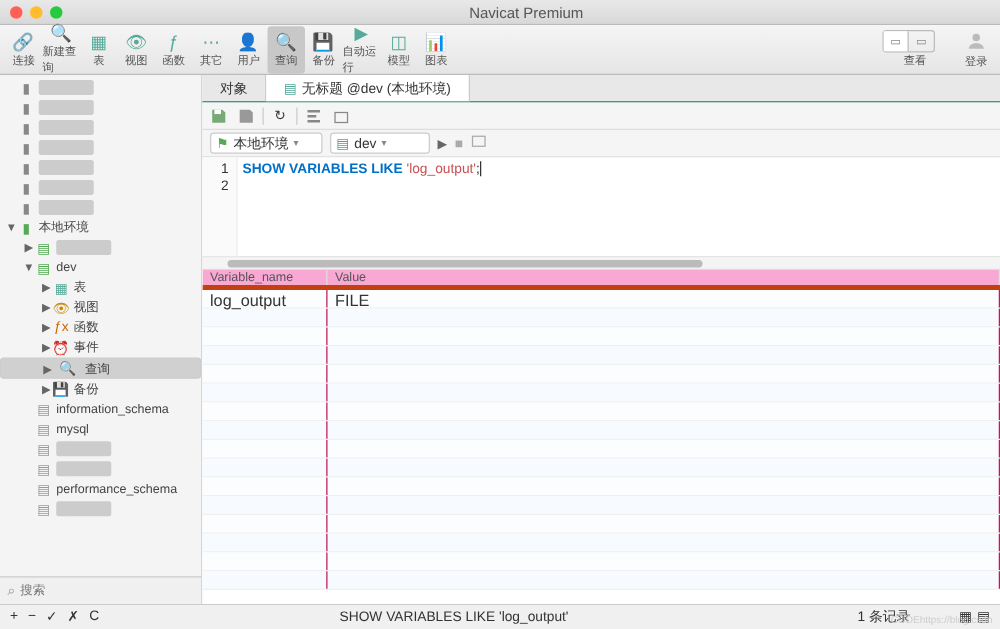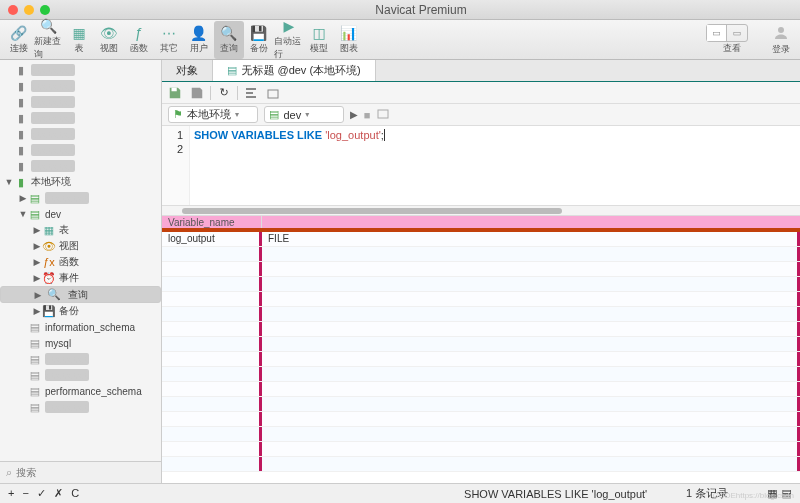--- a/index.html
+++ b/index.html
@@ -47,26 +47,26 @@
 .hscroll .thumb{position:absolute;left:20px;top:2px;height:6px;width:380px;background:#bbb;border-radius:3px}
 .rtabs{height:18px;display:flex;justify-content:center;align-items:center;gap:2px;background:#f5f5f5;border-bottom:1px solid #ddd}
 .rtab{padding:1px 8px;font-size:10px;color:#555;cursor:pointer;border-radius:2px}
 .rtab.active{background:#4a90e2;color:#fff}
 .results{flex:1;background:#fff;overflow:auto}
 .rhdr{display:flex;background:#f9a8d4;border-bottom:4px solid #c2410c;height:16px}
 .rhdr div{padding:1px 6px;font-size:10px;color:#555;border-right:1px solid #ddd}
 .rrow{display:flex;height:15px;border-bottom:1px solid #f0f0f0}
 .rrow:nth-child(even){background:#f7fbff}
 .rrow:nth-child(odd){background:#fcfdff}
-.rrow div{padding:1px 6px;font-size:10px;border-right:3px solid #be185d}
+.rrow div{padding:1px 6px;font-size:13px;border-right:1px solid #be185d}
 .c1{width:100px}.c2{flex:1}
 .status{height:20px;background:#f0f0f0;border-top:1px solid #ccc;display:flex;align-items:center;padding:0 8px;font-size:10px;color:#555}
 .status .sb{display:flex;gap:8px;color:#888}
 .status .sb span{cursor:pointer}
-.status .mid{flex:1;text-align:right}
+.status .mid{flex:1;text-align:center}
 .status .rec{width:120px;text-align:center}
 .status .time{width:120px}
 .wm{position:absolute;right:6px;bottom:3px;font-size:8px;color:#ccc}
 </style>
 </head>
 <body>
 
 <div class="titlebar">
   <div class="traffic">
     <div class="dot r"></div>
@@ -325,20 +325,21 @@
           <div>2</div>
         </div>
       <div class="code"><span class="kw">SHOW VARIABLES LIKE </span><span class="str">'log_output'</span><span>;</span><span style="border-left:1px solid #333">&nbsp;</span></div>
     </div>
     <div class="hscroll">
         <div class="thumb"></div>
       </div>
     <div class="results">
       <div class="rhdr">
         <div class="c1">Variable_name</div>
+        <div class="c2">Value</div>
       </div>
       <div id="rrows">
           <div class="rrow">
             <div class="c1">log_output</div>
             <div class="c2">FILE</div>
           </div>
           <div class="rrow">
             <div class="c1"></div>
             <div class="c2"></div>
           </div>

